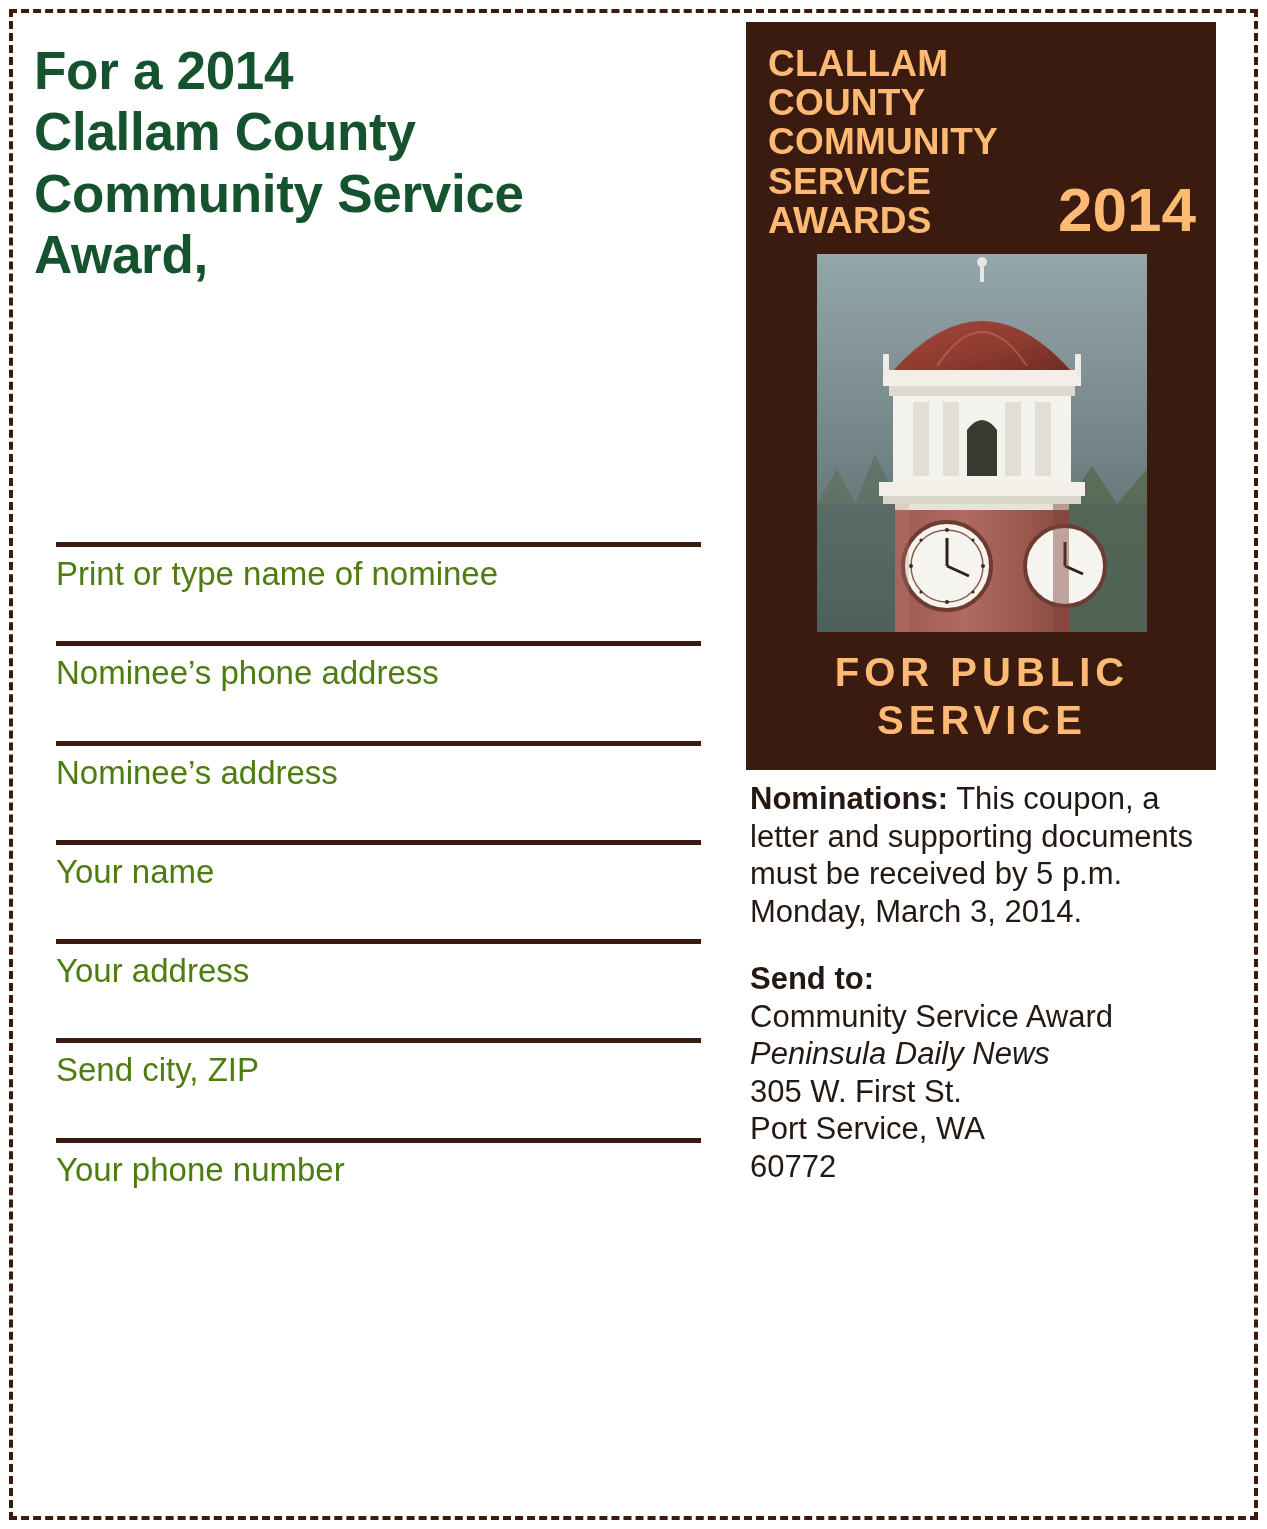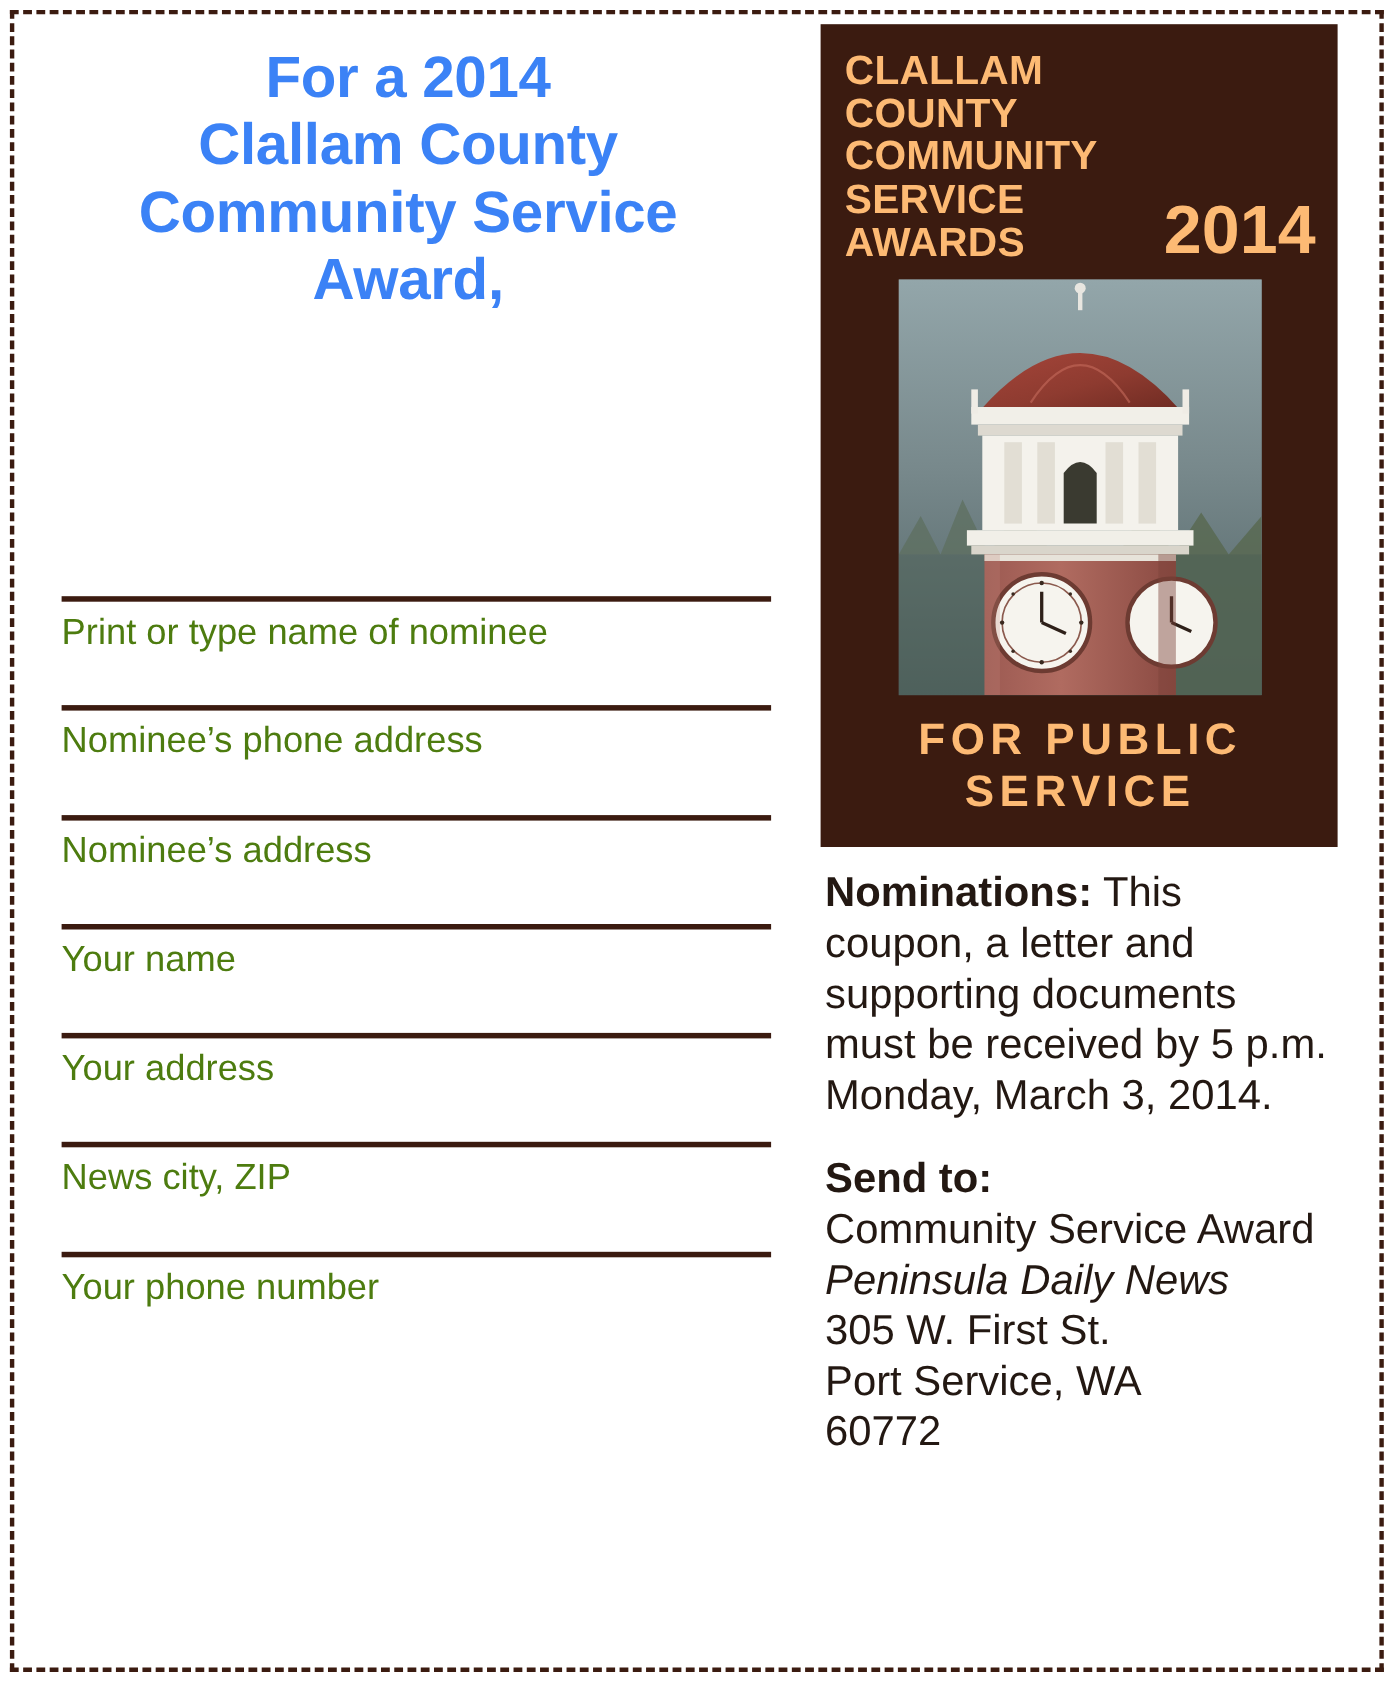--- a/index.html
+++ b/index.html
@@ -44,23 +44,22 @@
   .form-col {
     width: 700px;
     flex: 0 0 700px;
     position: relative;
     height: 100%;
   }
   .headline {
     font-size: 53px;
     font-weight: bold;
     line-height: 1.16;
-    text-align: center;
     letter-spacing: -0.3px;
-    color: #3b82f6;
+    color: #14532d;
     margin: 18px 0 0 0;
     padding-right: 26px;
   }
   .fields {
     position: absolute;
     top: 520px;
     left: 22px;
     right: 10px;
   }
   .field {
@@ -122,22 +121,22 @@
     text-align: center;
     font-size: 40px;
     font-weight: bold;
     letter-spacing: 5px;
     line-height: 1.2;
     margin-top: 16px;
   }
   .notes {
     width: 470px;
     box-sizing: border-box;
-    padding: 20px 2px 0 4px;
-    font-size: 38px;
+    padding: 10px 2px 0 4px;
+    font-size: 31px;
     line-height: 1.21;
     color: #231812;
   }
   .notes p { margin: 0; }
   .notes .gap { height: 30px; }
   .lbl-bold { font-weight: bold; }
   .italic { font-style: italic; }
 </style>
 </head>
 <body>
@@ -171,21 +170,21 @@
         <div class="field">
           <div class="rule"></div>
           <div class="caption">Your name</div>
         </div>
         <div class="field">
           <div class="rule"></div>
           <div class="caption">Your address</div>
         </div>
         <div class="field">
           <div class="rule"></div>
-          <div class="caption">News city, ZIP</div>
+          <div class="caption">Send city, ZIP</div>
         </div>
         <div class="field">
           <div class="rule"></div>
           <div class="caption">Your phone number</div>
         </div>
       </div>
     </div>
 
     <div class="right-col">
 

